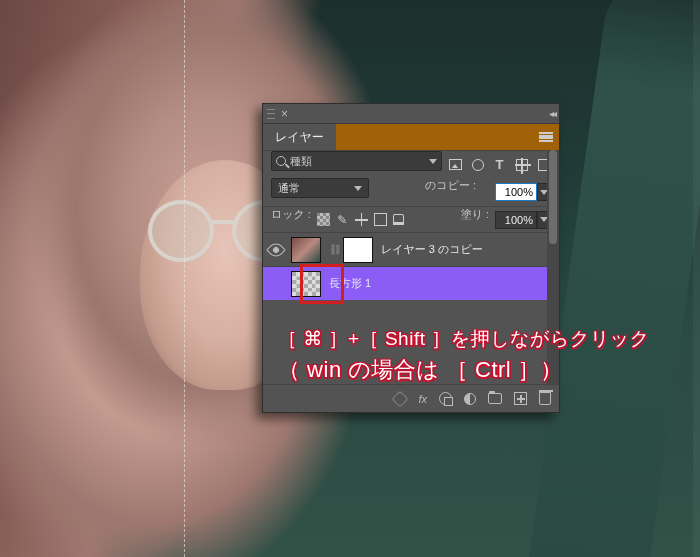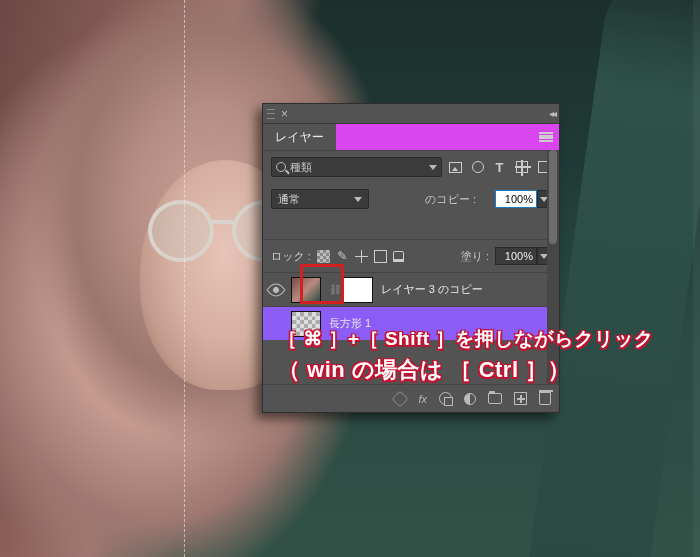--- a/index.html
+++ b/index.html
@@ -60,31 +60,31 @@
   }
   .panel-head {
     display:flex; align-items:center; height:20px; background:#535353;
     padding: 0 4px; gap:4px; border-bottom:1px solid #3a3a3a;
   }
   .grip { width:8px; height:10px; display:flex; flex-direction:column; justify-content:space-between;}
   .grip span { height:1px; background:#888; display:block;}
   .collapse-x { color:#bbb; font-size:12px; margin-left:2px;}
   .panel-head .spacer { flex:1;}
   .double-arrow { color:#bbb; font-size:10px; letter-spacing:-2px;}
-  .tabrow { display:flex; align-items:stretch; height:26px; background:#d946ef;}
+  .tabrow { display:flex; align-items:stretch; height:26px; background:#a16207;}
   .tab {
     padding:5px 12px 0 12px; background:#535353; border-bottom:2px solid #535353;
     color:#eaeaea;
   }
   .tabrow .spacer{flex:1;}
   .menu-btn { width:26px; display:flex; align-items:center; justify-content:center; color:#ccc;}
   .menu-lines{width:14px;height:10px;display:flex;flex-direction:column;justify-content:space-between;}
   .menu-lines span{height:2px;background:#ccc;display:block;}
 
-  .row { display:flex; align-items:center; height:28px; padding:16px 8px; gap:6px; border-top:1px solid #444;}
+  .row { display:flex; height:28px; padding:0 8px; gap:6px; border-top:1px solid #444;}
   .search {
     flex:1; display:flex; align-items:center; background:#3b3b3b; border:1px solid #2a2a2a;
     border-radius:2px; height:20px; padding:0 4px; gap:4px;
   }
   .mag { width:10px;height:10px;border:1.5px solid #bbb;border-radius:50%;position:relative;}
   .mag::after{content:"";position:absolute;left:8px;top:8px;width:5px;height:1.5px;background:#bbb;transform:rotate(45deg);}
   .search span{color:#ccc;font-size:11px;}
   .chev{width:0;height:0;border-left:4px solid transparent;border-right:4px solid transparent;border-top:5px solid #bbb;}
   .iconset { display:flex; gap:7px; align-items:center;}
   .ic { width:15px;height:15px; display:flex;align-items:center;justify-content:center;}
@@ -102,21 +102,21 @@
   .blend {
     width:98px; height:20px; background:#3b3b3b; border:1px solid #2a2a2a; border-radius:2px;
     display:flex; align-items:center; padding:0 6px; justify-content:space-between; font-size:11px;
   }
   .label{font-size:11px;color:#ccc;}
   .opbox{width:42px;height:18px;background:#fff;color:#000;border:1px solid #1c79c4;display:flex;align-items:center;justify-content:flex-end;padding:0 3px;font-size:11px;}
   .opwrap{display:flex;align-items:center;}
   .opwrap .dd{width:14px;height:18px;background:#3b3b3b;border:1px solid #2a2a2a;display:flex;align-items:center;justify-content:center;}
   .fillbox{width:42px;height:18px;background:#3b3b3b;border:1px solid #2a2a2a;display:flex;align-items:center;justify-content:flex-end;padding:0 3px;font-size:11px;color:#eee;}
 
-  .lockrow{height:26px;margin-top:24px;}
+  .lockrow{height:26px;}
   .lockicons{display:flex;gap:6px;align-items:center;}
   .checker{width:13px;height:13px;background:
     conic-gradient(#bbb 25%, #888 0 50%, #bbb 0 75%, #888 0) 0 0/6px 6px;}
   .brush{width:13px;height:13px;color:#ccc;display:flex;align-items:center;justify-content:center;}
   .move{width:13px;height:13px;position:relative;}
   .move::before,.move::after{content:"";position:absolute;background:#ccc;}
   .move::before{left:6px;top:0;width:1.5px;height:13px;}
   .move::after{top:6px;left:0;height:1.5px;width:13px;}
   .frame{width:13px;height:13px;border:1.5px solid #ccc;}
   .lock{width:11px;height:11px;border:1.5px solid #ccc;border-radius:2px 2px 0 0;border-bottom:3px solid #ccc;}
@@ -155,21 +155,21 @@
   .plus{width:13px;height:13px;border:1.5px solid #bbb;position:relative;}
   .plus::before,.plus::after{content:"";position:absolute;background:#bbb;}
   .plus::before{left:5px;top:2px;width:1.5px;height:8px;}
   .plus::after{top:5px;left:2px;height:1.5px;width:8px;}
   .trash{width:12px;height:13px;border:1.5px solid #bbb;border-radius:0 0 2px 2px;position:relative;}
   .trash::before{content:"";position:absolute;top:-3px;left:-1px;width:14px;height:1.5px;background:#bbb;}
 
   
   .callout {
     position:absolute; left:278px; top:324px; width:410px;
-    color:#fff; font-weight:700; font-size:19px; line-height:1.55;
+    color:#fff; font-weight:400; font-size:19px; line-height:1.55;
     text-shadow:
       -1.5px -1.5px 0 #c8102e, 1.5px -1.5px 0 #c8102e,
       -1.5px 1.5px 0 #c8102e, 1.5px 1.5px 0 #c8102e,
       0 0 2px #c8102e;
     letter-spacing:.5px;
   }
   .callout .l2{font-size:22px;}
 
   
   .vsb{position:absolute;right:0;top:46px;width:12px;bottom:28px;background:#474747;}

